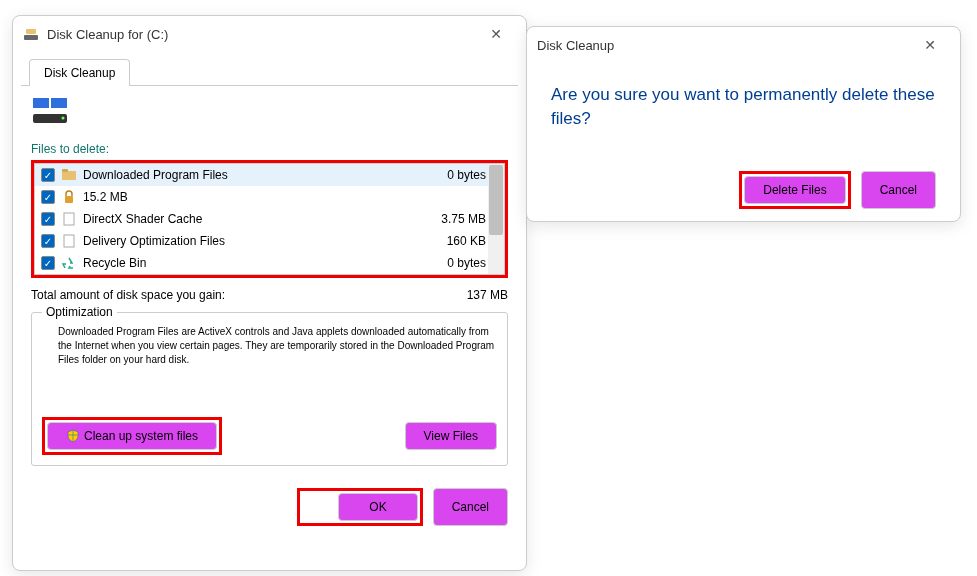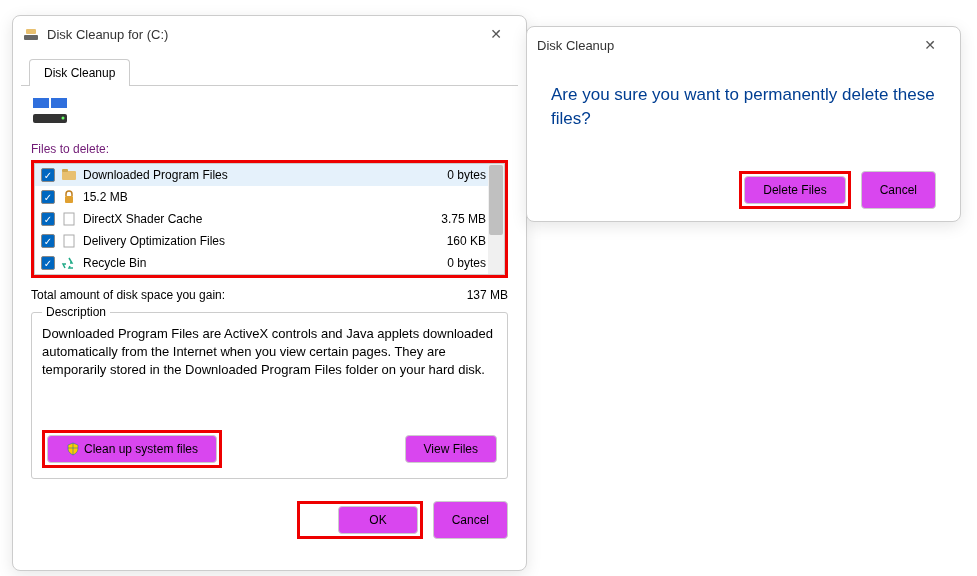--- a/index.html
+++ b/index.html
@@ -87,21 +87,21 @@
       flex-shrink: 0;
     }
     .intro-text {
       font-size: 12px;
       line-height: 1.4;
       color: #111;
     }
     .section-label {
       font-size: 12px;
       margin-bottom: 4px;
-      color: #701a75;
+      color: #0f766e;
     }
     .red-box {
       border: 3px solid #e00;
     }
     .file-list {
       border: 1px solid #ccc;
       height: 112px;
       overflow: hidden;
       position: relative;
     }
@@ -163,24 +163,25 @@
     }
     .desc-legend {
       position: absolute;
       top: -8px;
       left: 10px;
       background: #fff;
       padding: 0 4px;
       font-size: 12px;
     }
     .desc-text {
-      font-size: 13px;
+      font-size: 10px;
       line-height: 1.4;
       margin-top: 4px;
       margin-bottom: 50px;
+      margin-left: 16px;
     }
     .desc-buttons {
       display: flex;
       justify-content: space-between;
       align-items: center;
     }
     .btn {
       border: 1px solid #ccc;
       background: #d946ef;
       padding: 6px 18px;
@@ -298,21 +299,21 @@
         </div>
       </div>
     </div>
 
     <div class="total-row">
       <span>Total amount of disk space you gain:</span>
       <span>137 MB</span>
     </div>
 
     <div class="desc-box">
-      <span class="desc-legend">Description</span>
+      <span class="desc-legend">Optimization</span>
       <div class="desc-text">Downloaded Program Files are ActiveX controls and Java applets downloaded automatically from the Internet when you view certain pages. They are temporarily stored in the Downloaded Program Files folder on your hard disk.</div>
       <div class="desc-buttons">
         <span class="red-wrap">
           <button class="btn">
             <svg class="shield-icon" viewBox="0 0 14 14">
               <path d="M7 1 L12 3 V7 C12 10 9 12 7 13 C5 12 2 10 2 7 V3 Z" fill="#ffcc00" stroke="#0067c0" stroke-width="0.5"></path>
               <path d="M7 1 L7 13 M2 6 L12 6" stroke="#0067c0" stroke-width="0.5"></path>
             </svg>
             <span>Clean up system files</span>
           </button>

